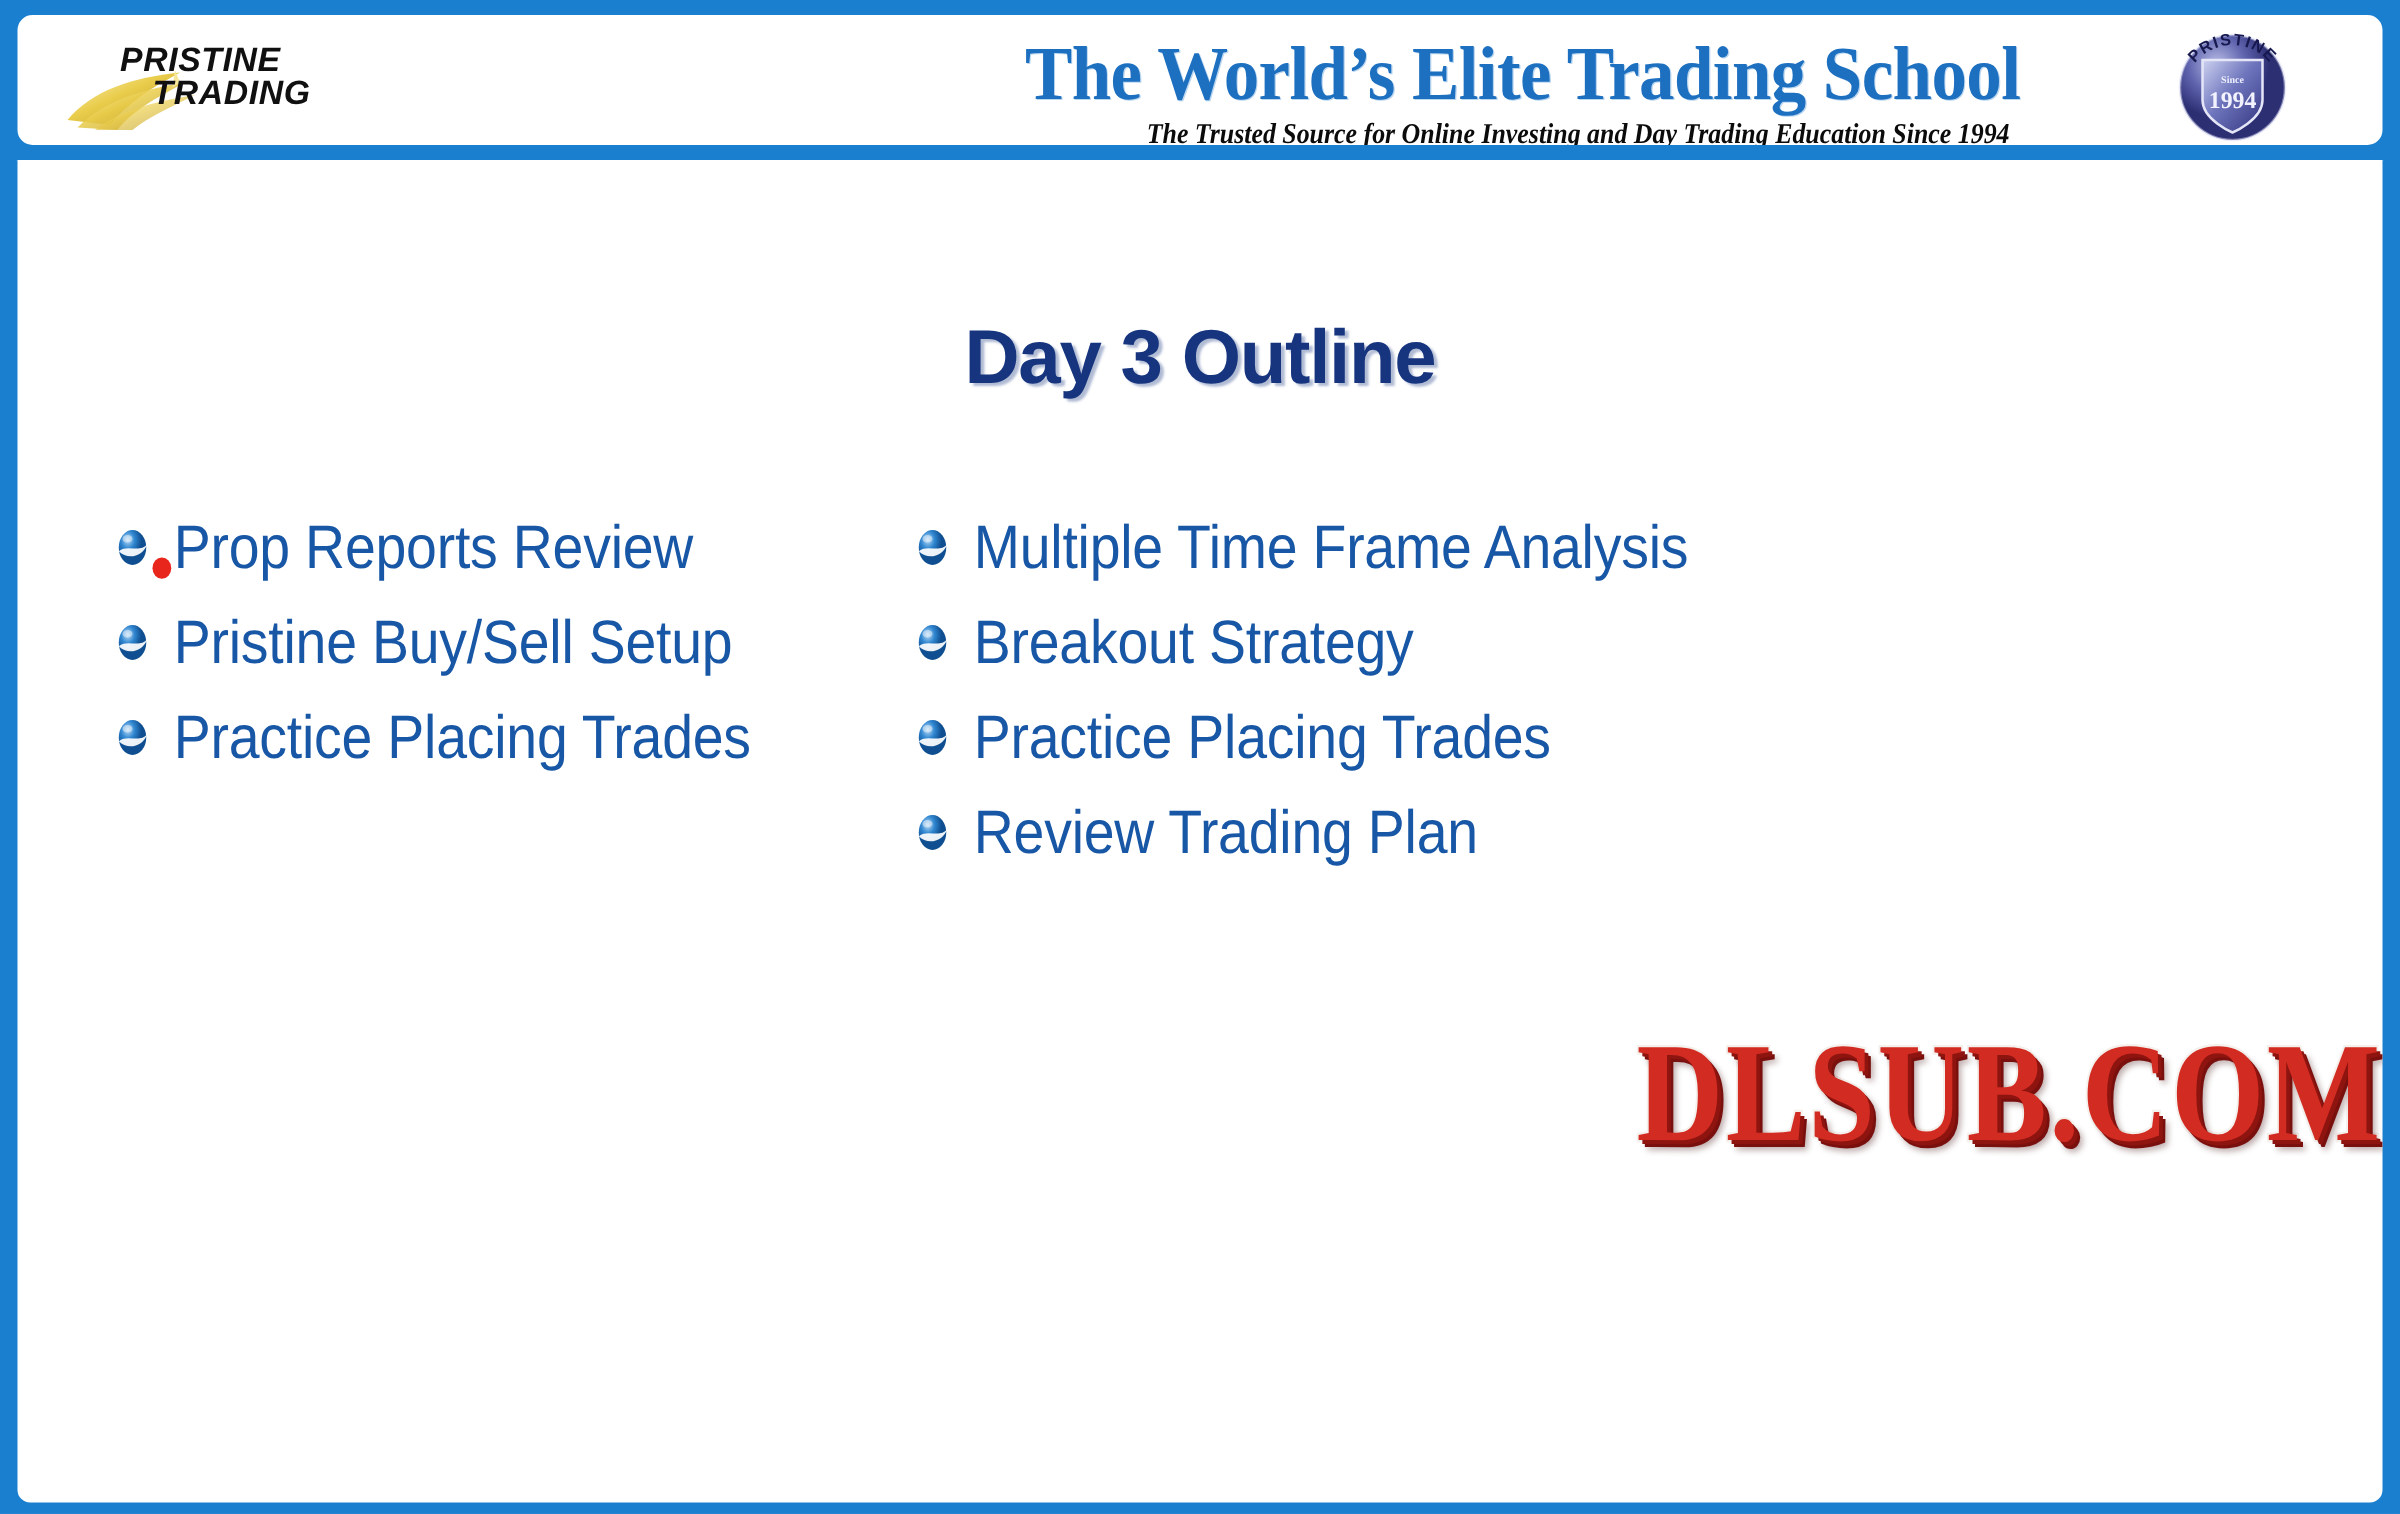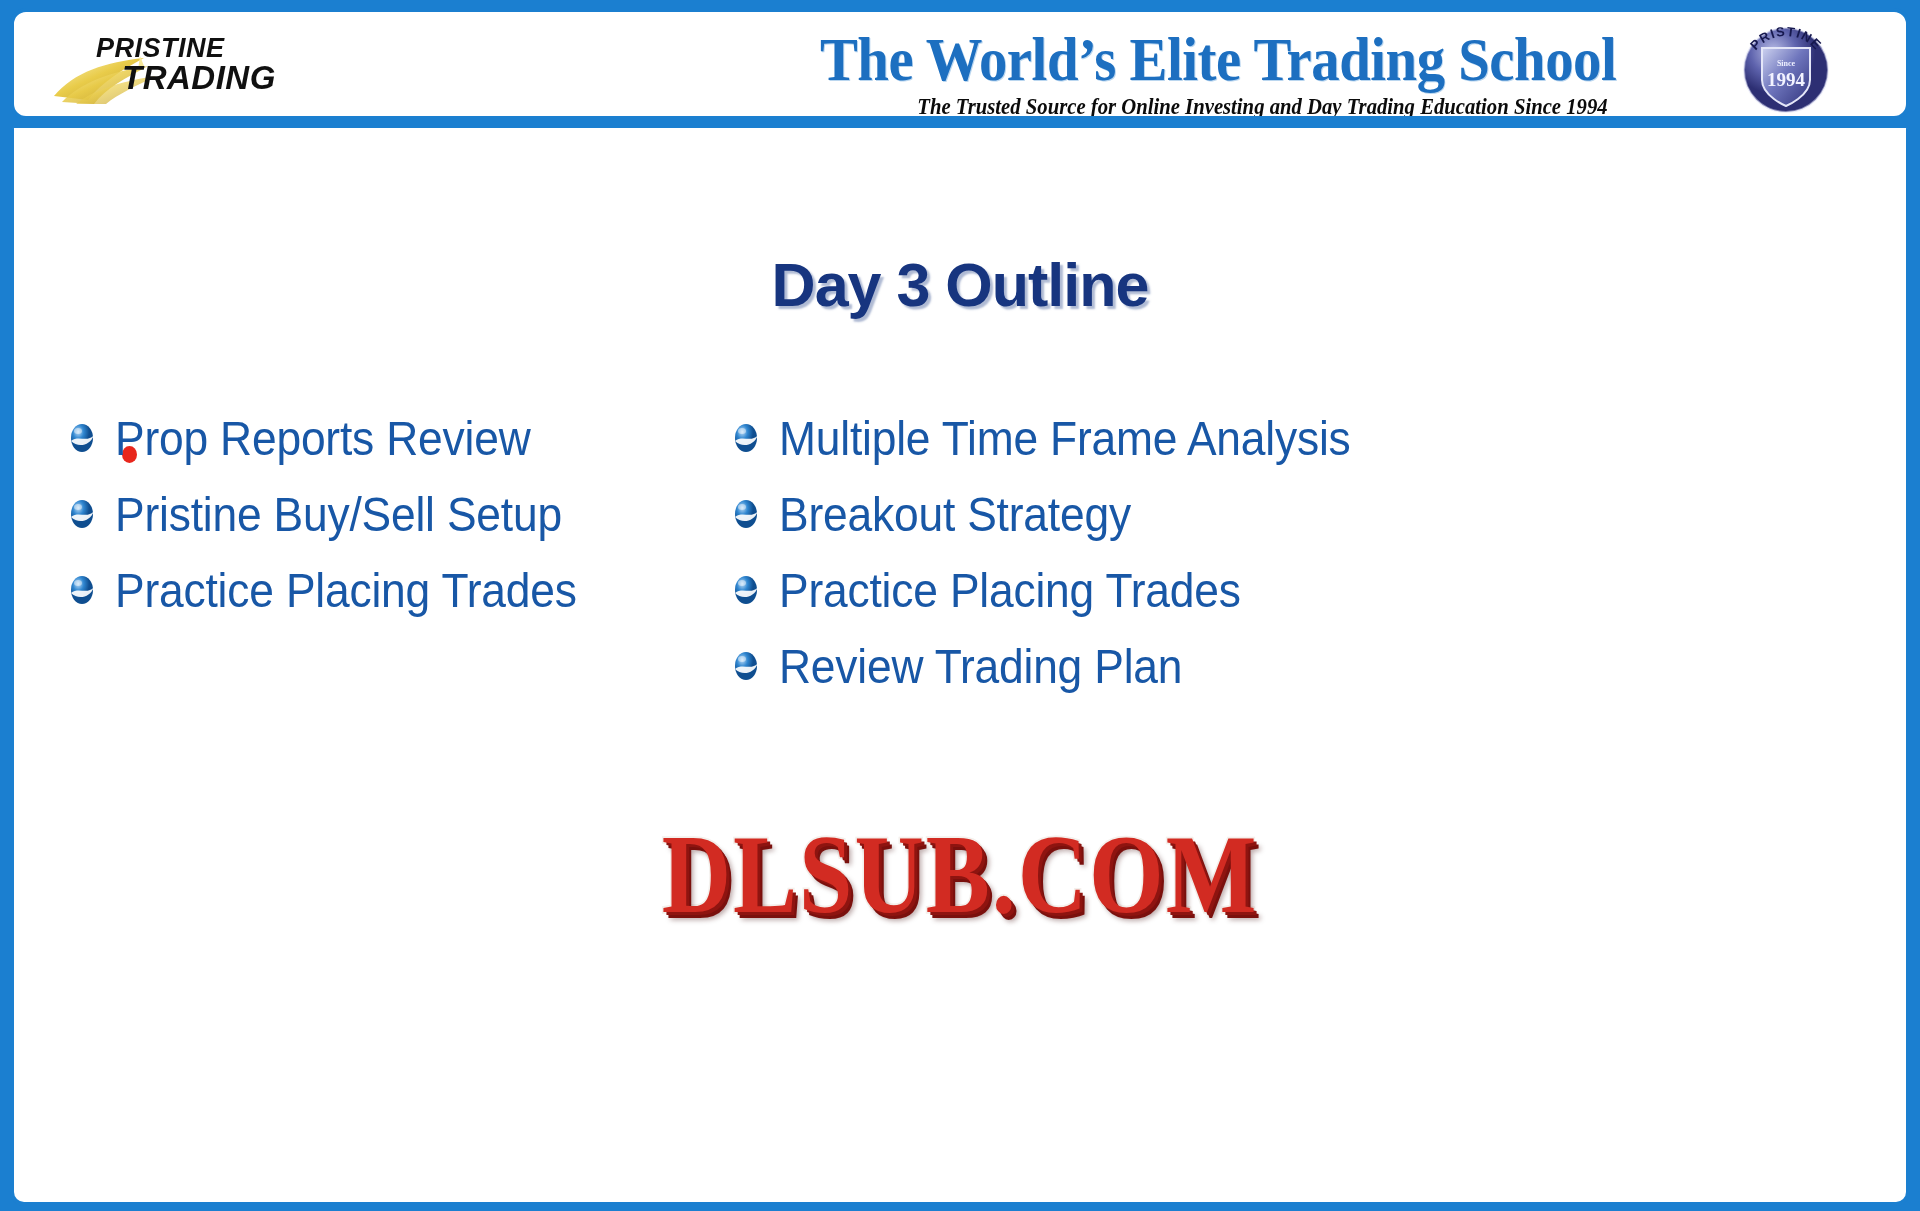--- a/index.html
+++ b/index.html
@@ -46,21 +46,21 @@
   }
   .brand-words {
     position:absolute; left:48px; top:8px;
     font-family:"Liberation Sans", sans-serif;
     font-weight:bold; font-style:italic;
     color:#101010;
     letter-spacing:0.5px;
     line-height:0.95;
   }
   .brand-words .l1 { font-size:27px; display:block; }
-  .brand-words .l2 { font-size:33px; display:block; margin-left:26px; }
+  .brand-words .l2 { font-size:27px; display:block; margin-left:26px; }
 
   
   .header-center {
     position:absolute; left:300px; right:260px; top:0; bottom:0;
     display:flex; flex-direction:column;
     align-items:flex-end; justify-content:center;margin-top:20px;
   }
   .hdr-title {
     font-family:"Liberation Serif", serif;
     font-weight:bold;
@@ -111,21 +111,21 @@
     text-shadow:3px 3px 2px rgba(110,130,175,.55);
   }
 
   
   .columns {
     position:absolute;
     top:272px; left:0; right:0;
     display:flex;
   }
   .col { position:relative; }
-  .col-left  { width:700px; padding-left:52px; }
+  .col-left  { width:700px; padding-left:76px; }
   .col-right { width:1060px; padding-left:16px; }
 
   .bullet-row {
     display:flex;
     align-items:center;
     height:76px;
   }
   .globe {
     flex:0 0 auto;
     width:32px; height:32px;
@@ -149,21 +149,21 @@
     background:#e8261c;
     border-radius:50%;
   }
 
   
   .wm-wrap {
     position:absolute; left:0; right:0;
     text-align:center;
     pointer-events:none;
   }
-  .wm-1 { top:690px; }
+  .wm-1 { top:690px;text-align:right; }
   .wm-2 { top:795px; }
   .wm {
     display:inline-block;
     font-family:"Liberation Serif", serif;
     font-weight:bold;
     color:#d22b22;
     letter-spacing:2px;
     transform:scaleY(1.18);
     -webkit-text-stroke:3px #f4f0ec;
     paint-order:stroke fill;

